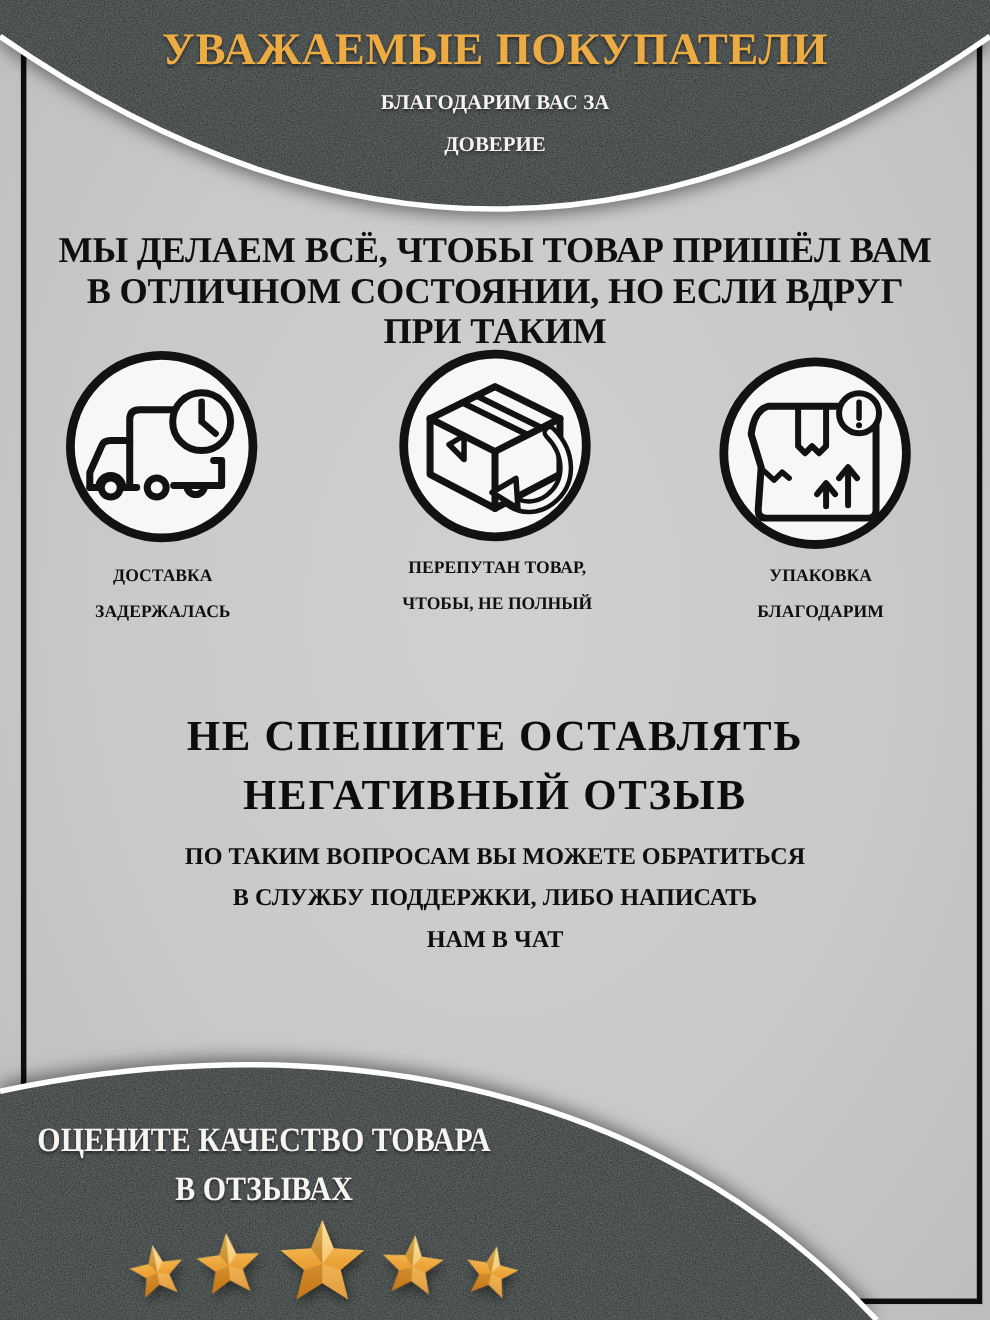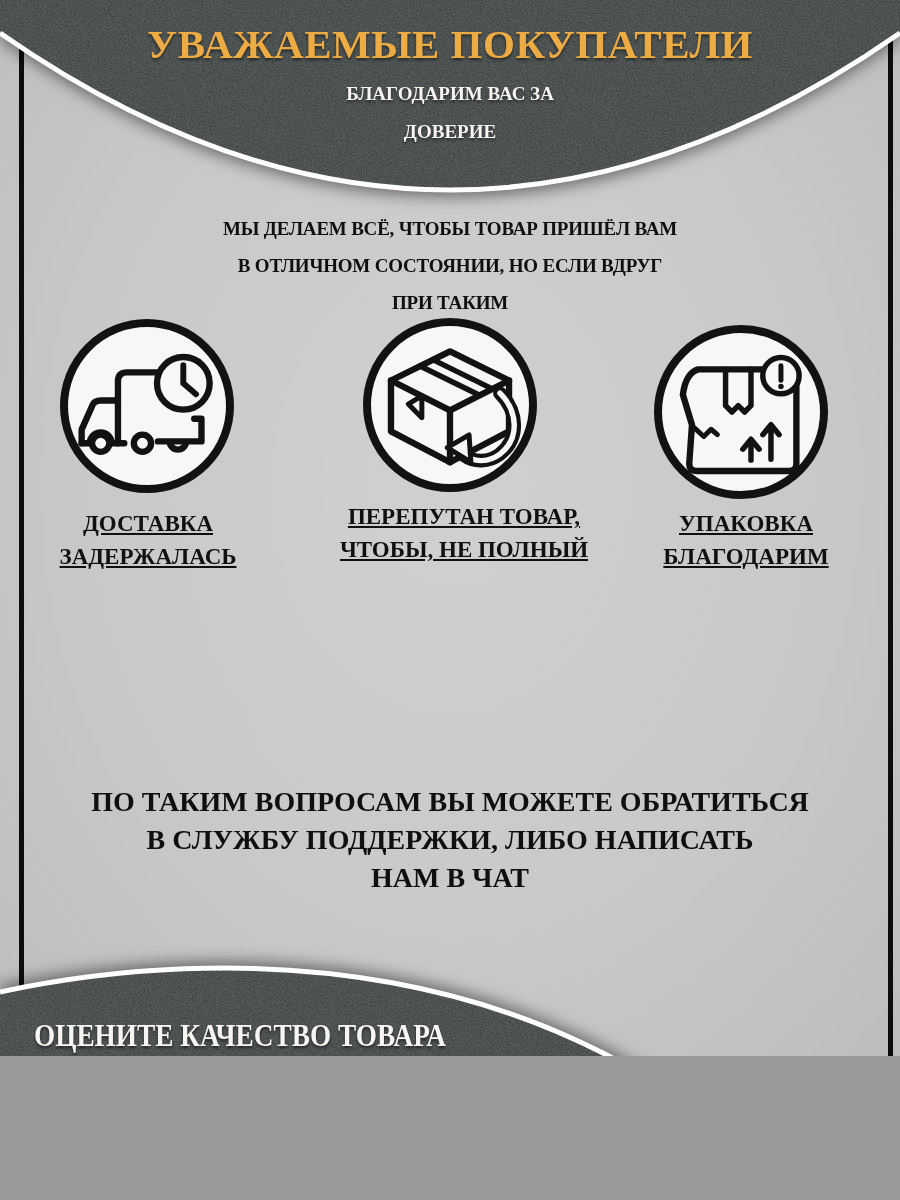--- a/index.html
+++ b/index.html
@@ -1,30 +1,30 @@
 <!DOCTYPE html>
 <html><head>
 <meta charset="utf-8">
 <style>
   html,body{margin:0;padding:0;background:#9a9a9a;}
   .poster{
-    position:relative;width:900px;height:1056px;overflow:hidden;
+    position:relative;width:900px;height:1200px;overflow:hidden;
     background:radial-gradient(ellipse at 50% 46%, #d0d0d0 0%, #c9c9c9 55%, #bdbdbd 100%);
     font-family:"Liberation Serif","DejaVu Serif",serif;font-weight:bold;
   }
   .poster svg.bg{position:absolute;left:0;top:0;}
   .txt{position:absolute;text-align:center;white-space:nowrap;}
   .t-gold{left:0;right:0;top:21px;font-size:41px;line-height:47px;color:#ecab43;letter-spacing:.5px;text-shadow:0 2px 3px rgba(0,0,0,.55);}
   .t-thanks{left:0;right:0;top:75px;font-size:19px;line-height:38px;color:#f5f4f1;text-shadow:0 2px 3px rgba(0,0,0,.5);}
-  .t-intro{left:0;right:0;top:210px;font-size:19px;line-height:37px;color:#0f0f0f;letter-spacing:-.2px;}
+  .t-intro{left:0;right:0;top:210px;font-size:33px;line-height:37px;color:#0f0f0f;letter-spacing:-.2px;}
   .t-warn{left:0;right:0;top:643px;font-size:39px;line-height:53px;color:#0d0d0d;letter-spacing:1.5px;}
-  .t-support{left:0;right:0;top:783px;font-size:28px;line-height:38px;color:#0f0f0f;text-align:center;}
-  .t-label{font-size:23px;line-height:33px;color:#101010;text-decoration:underline;}
+  .t-support{left:0;right:0;top:759px;font-size:22px;line-height:38px;color:#0f0f0f;text-align:center;}
+  .t-label{font-size:16px;line-height:33px;color:#101010;}
   .lab1{left:28px;width:240px;top:507px;}
-  .lab2{left:324px;width:280px;top:500px;}
+  .lab2{left:312px;width:280px;top:500px;}
   .lab3{left:616px;width:260px;top:507px;}
   .t-footer{left:0;width:480px;top:1013px;font-size:31px;line-height:45px;color:#f6f5f2;
     transform:scaleX(.88);transform-origin:50% 0;text-shadow:0 2px 3px rgba(0,0,0,.6);}
   .icon-circle{
     position:absolute;width:158px;height:158px;border-radius:50%;
     background:#f7f7f6;border:8px solid #121212;box-sizing:content-box;
     display:flex;align-items:center;justify-content:center;
   }
   .star{position:absolute;filter:drop-shadow(2px 5px 5px rgba(0,0,0,.45));}
 </style>
@@ -127,20 +127,24 @@
   </div>
   <div class="txt t-label lab2">
     <div>ПЕРЕПУТАН ТОВАР,</div>
     <div>ЧТОБЫ, НЕ ПОЛНЫЙ</div>
   </div>
   <div class="txt t-label lab3">
     <div>УПАКОВКА</div>
     <div>БЛАГОДАРИМ</div>
   </div>
 
+  <div class="txt t-warn">
+    <div>НЕ СПЕШИТЕ ОСТАВЛЯТЬ</div>
+    <div>НЕГАТИВНЫЙ ОТЗЫВ</div>
+  </div>
 
   <div class="txt t-support">
     <div>ПО ТАКИМ ВОПРОСАМ ВЫ МОЖЕТЕ ОБРАТИТЬСЯ</div>
     <div>В СЛУЖБУ ПОДДЕРЖКИ, ЛИБО НАПИСАТЬ</div>
     <div>НАМ В ЧАТ</div>
   </div>
 
   <div class="txt t-footer">
     <div>ОЦЕНИТЕ КАЧЕСТВО ТОВАРА</div>
     <div>В ОТЗЫВАХ</div>

